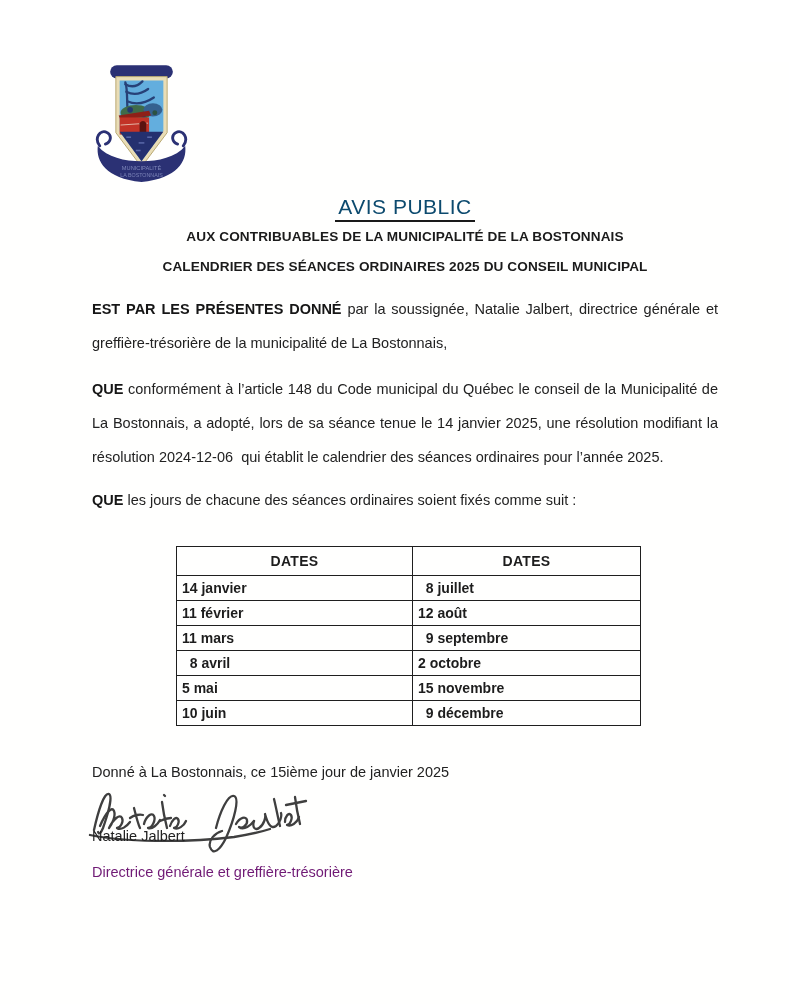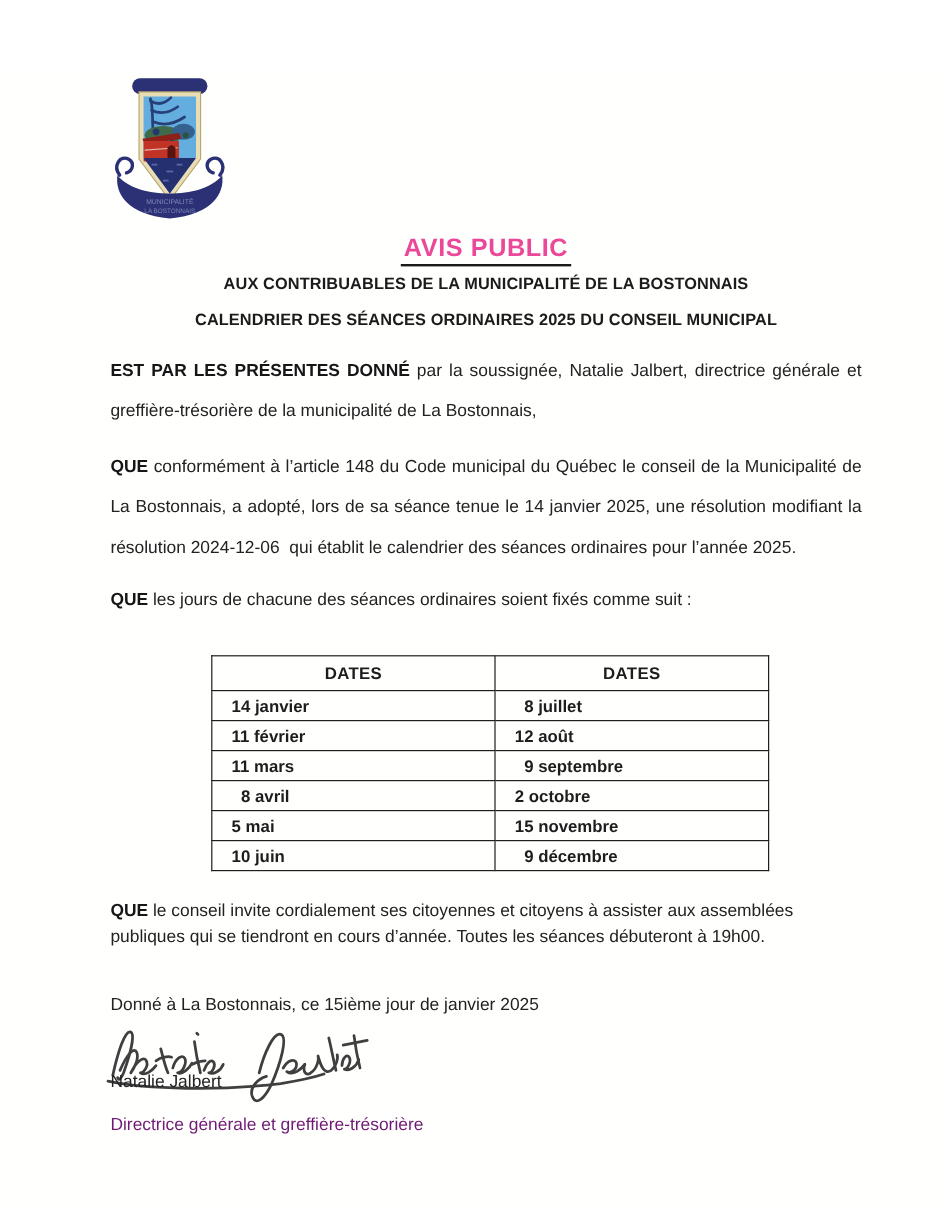--- a/index.html
+++ b/index.html
@@ -13,21 +13,21 @@
   .page {
     width: 789px; min-height: 1004px;
     padding: 0 71px 20px 92px;
     background: #fffffe;
   }
   .logo { margin: 62px 0 0 2px; width: 95px; height: 128px; display: block; }
 
   .title-row { text-align: center; margin-top: 5px; }
   .doc-title {
     display: inline-block;
-    font-size: 21px; font-weight: 700; color: #ec4899;
+    font-size: 21px; font-weight: 400; color: #0c4a6e;
     border-bottom: 2.5px solid #1a1a1a;
     padding: 0 3px 1px 3px;
     letter-spacing: 0.5px;
   }
   .subtitles {
     text-align: center;
     font-weight: 700; font-size: 13.6px; color: #1b1b1b;
     line-height: 30px; letter-spacing: 0.1px;
   }
   p.body { font-size: 14.5px; color: #222; }
@@ -42,21 +42,21 @@
     border-collapse: collapse;
     width: 464px;
     table-layout: fixed;
   }
   table.dates th, table.dates td {
     border: 1.6px solid #1f1f1f;
     font-weight: 700; font-size: 14px; color: #1d1d1d;
     vertical-align: middle;
   }
   table.dates th { height: 29px; text-align: center; letter-spacing: 0.3px; }
-  table.dates td { height: 25px; text-align: left; padding-left: 16px; }
+  table.dates td { height: 25px; text-align: left; padding-left: 5px; }
 
   .dateline { margin-top: 36px; font-size: 14.5px; color: #222; line-height: 20px; }
 
   .sig-wrap { position: relative; height: 66px; margin-top: 4px; }
   .sig-svg { position: absolute; left: -4px; top: 0; }
   .sig-name {
     position: absolute; left: 0; top: 40px;
     font-size: 14.5px; color: #222; line-height: 20px; text-align: center;
   }
   .sig-title { margin-top: 10px; font-size: 14.5px; color: #701a75; line-height: 20px; }
@@ -170,23 +170,20 @@
           <td>15 novembre</td>
         </tr>
         <tr>
           <td>10 juin</td>
           <td>&nbsp;&nbsp;9 décembre</td>
         </tr>
       </tbody>
     </table>
   </div>
 
-  <p class="body p4">
-    <strong>QUE</strong><span> le conseil invite cordialement ses citoyennes et citoyens à assister aux assemblées publiques qui se tiendront en cours d’année. Toutes les séances débuteront à 19h00.</span>
-  </p>
 
   <p class="dateline">Donné à La Bostonnais, ce 15ième jour de janvier 2025</p>
 
   <div class="sig-wrap">
     <svg class="sig-svg" width="300" height="74" viewBox="0 0 300 74" xmlns="http://www.w3.org/2000/svg">
       <g stroke="#2f2f2f" stroke-width="2.3" fill="none" stroke-linecap="round" stroke-linejoin="round" opacity="0.92">
 
         <path d="M6 44 C10 26 16 6 21 8 C25 10 20 28 15 42 C13 47 11 49 10 46"></path>
         <path d="M12 40 C18 26 24 20 26 25 C28 30 24 38 21 42 C26 32 32 28 34 32 C36 36 32 42 29 42 C33 45 39 40 42 36"></path>
 

